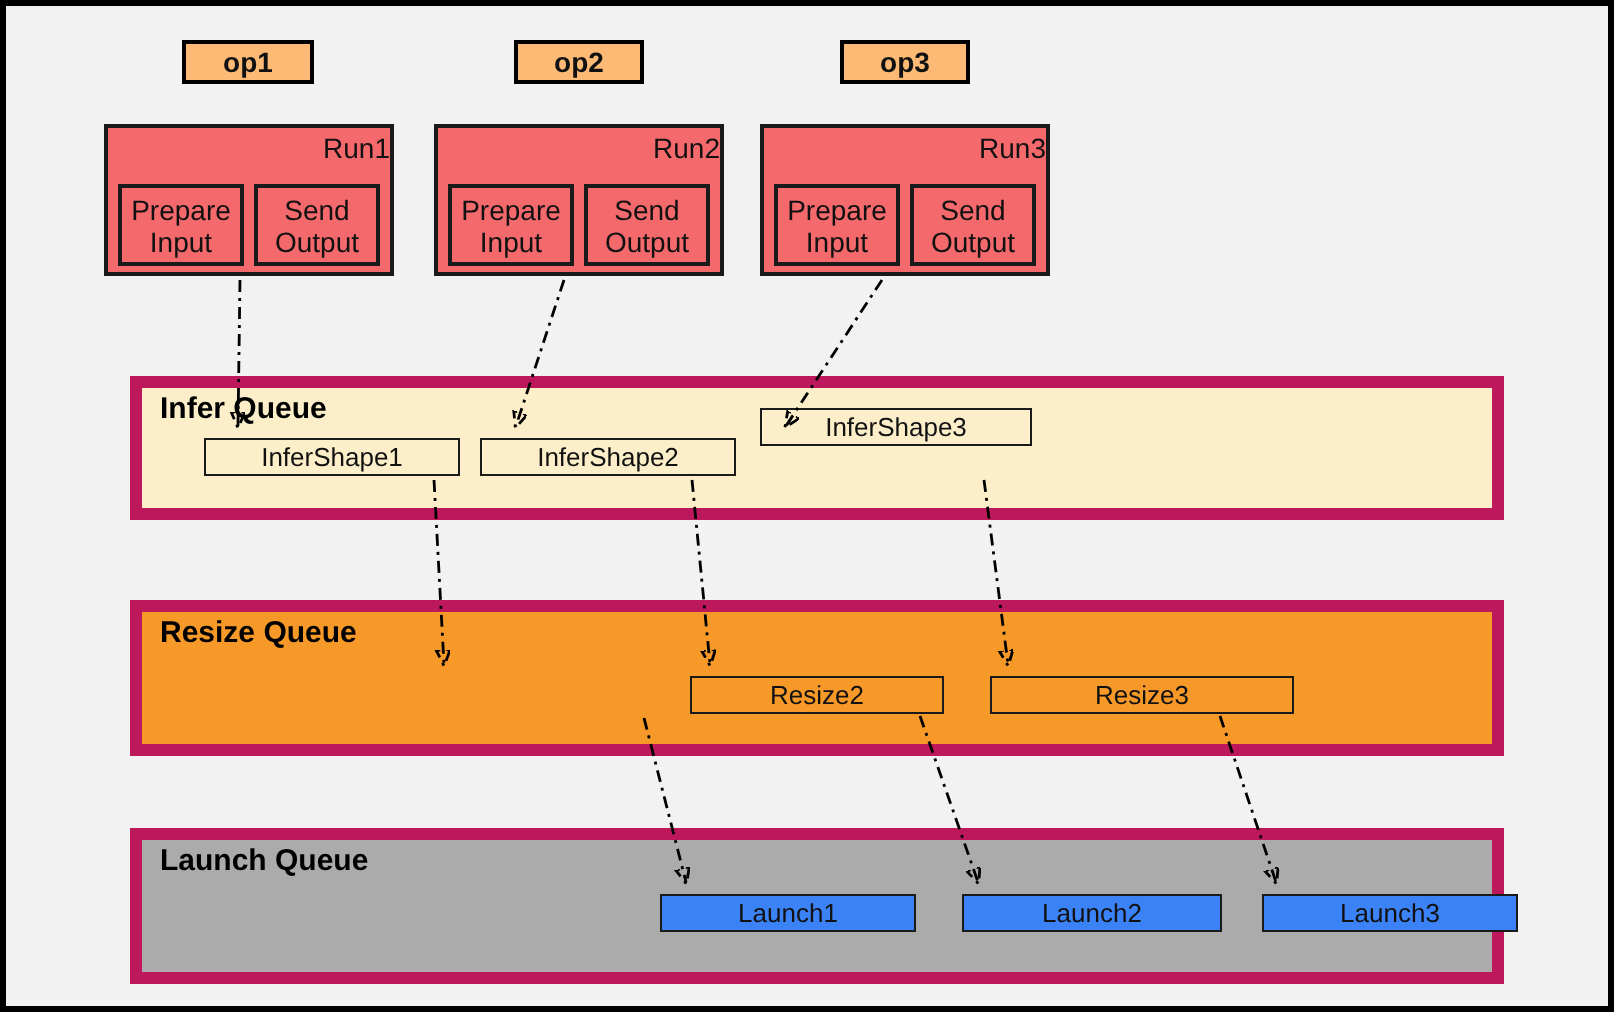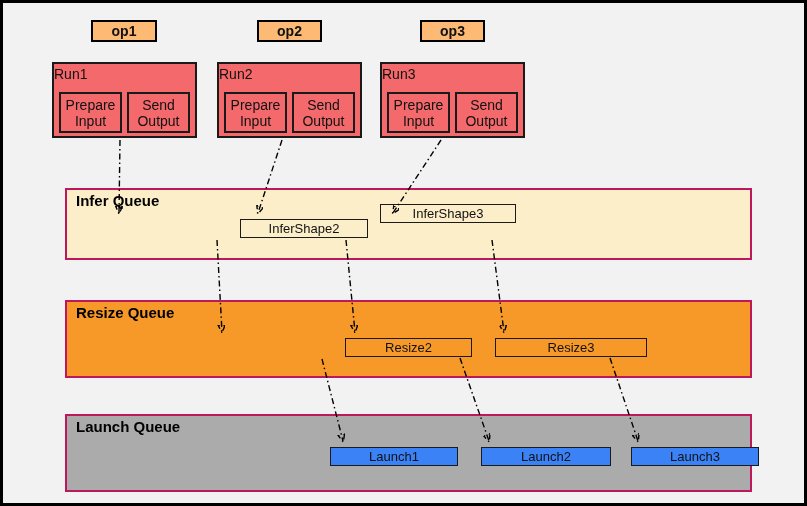--- a/index.html
+++ b/index.html
@@ -7,30 +7,30 @@
   .frame{position:absolute;inset:0;border:3px solid #000;pointer-events:none;z-index:50;}
 
   
   .op-box{position:absolute;top:20px;height:22px;background:#fdba74;border:2px solid #000000;
           box-sizing:border-box;display:flex;align-items:center;justify-content:center;
           font-weight:bold;font-size:14px;color:#111;z-index:10;}
 
   
   .run-box{position:absolute;top:62px;width:145px;height:76px;background:#f4696c;
            border:2px solid #1a1a1a;box-sizing:border-box;z-index:10;}
-  .run-title{position:absolute;top:2px;left:0;right:0;text-align:left;
+  .run-title{position:absolute;top:2px;left:0;right:0;text-align:right;
              font-size:14px;color:#111;}
   .run-step{position:absolute;top:28px;width:63px;height:41px;background:#f4696c;
             border:2px solid #1a1a1a;box-sizing:border-box;display:flex;align-items:center;
             justify-content:center;text-align:center;font-size:14px;line-height:16px;color:#111;}
   .run-step.left{left:5px;}
   .run-step.right{left:73px;}
 
   
-  .queue{position:absolute;left:65px;width:687px;border:2px solid #be185d;
+  .queue{position:absolute;left:65px;width:687px;border:6px solid #be185d;
          box-sizing:border-box;z-index:1;}
   .queue-label{position:absolute;left:9px;top:2px;font-weight:bold;font-size:15px;color:#000;}
   .q-infer{top:188px;height:72px;background:#fceec9;}
   .q-resize{top:300px;height:78px;background:#f79929;}
   .q-launch{top:414px;height:78px;background:#ababab;}
 
   
   .q-item{position:absolute;height:19px;border:1.5px solid #1a1a1a;box-sizing:border-box;
           display:flex;align-items:center;justify-content:center;font-size:13px;color:#111;z-index:5;}
   .it-infer{background:#fceec9;}
@@ -75,20 +75,21 @@
   <div class="queue q-infer">
     <div class="queue-label">Infer Queue</div>
   </div>
   <div class="queue q-resize">
     <div class="queue-label">Resize Queue</div>
   </div>
   <div class="queue q-launch">
     <div class="queue-label">Launch Queue</div>
   </div>
 
+  <div class="q-item it-infer" style="left:102px;top:219px;width:128px;">InferShape1</div>
   <div class="q-item it-infer" style="left:240px;top:219px;width:128px;">InferShape2</div>
   <div class="q-item it-infer" style="left:380px;top:204px;width:136px;">InferShape3</div>
 
   <div class="q-item it-resize" style="left:345px;top:338px;width:127px;">Resize2</div>
   <div class="q-item it-resize" style="left:495px;top:338px;width:152px;">Resize3</div>
 
   <div class="q-item it-launch" style="left:330px;top:447px;width:128px;">Launch1</div>
   <div class="q-item it-launch" style="left:481px;top:447px;width:130px;">Launch2</div>
   <div class="q-item it-launch" style="left:631px;top:447px;width:128px;">Launch3</div>
 

